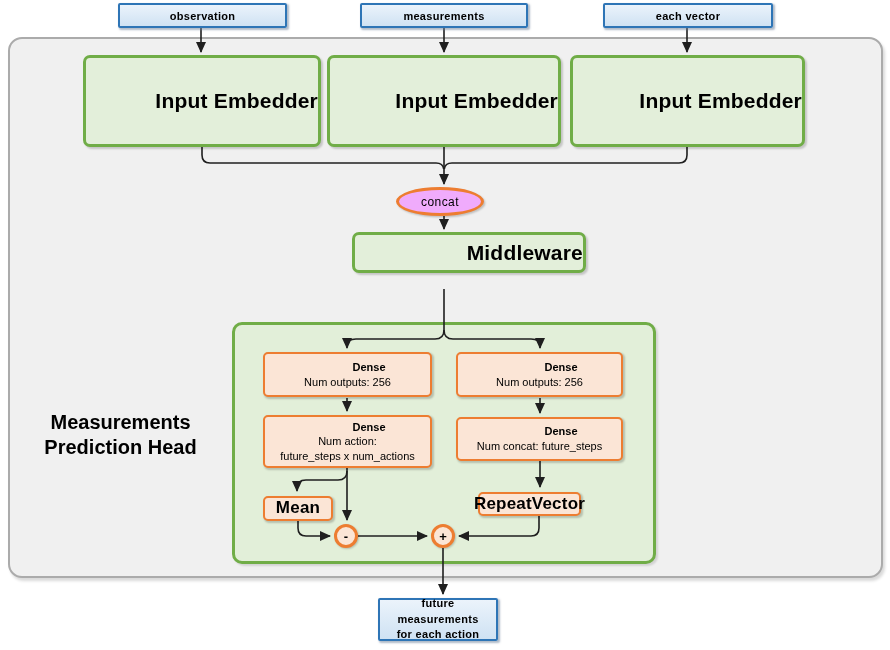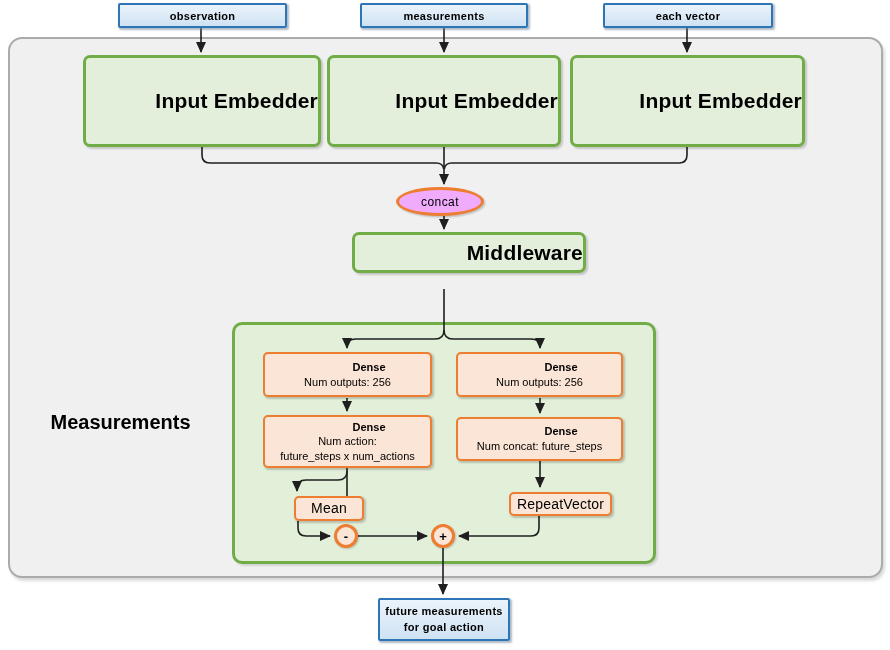--- a/index.html
+++ b/index.html
@@ -56,21 +56,21 @@
     position:absolute; width:24px; height:24px; box-sizing:border-box;
     border:3px solid #ED7D31; border-radius:50%; background:#FBE5D6;
     display:flex; align-items:center; justify-content:center;
     font-weight:bold; font-size:13px; line-height:1; z-index:3;
     box-shadow:1px 1px 2px rgba(0,0,0,0.2);
   }
   .head-title {
     position:absolute; left:18px; top:410px; width:205px;
     font-weight:bold; font-size:20px; line-height:25px; text-align:center; z-index:3;
   }
-  .mean-box, .repeat-box { font-weight:normal; font-size:14px; letter-spacing:0.2px;margin-left:31px; }
+  .mean-box, .repeat-box { font-weight:bold; font-size:17px; letter-spacing:0.2px; }
 </style>
 </head>
 <body>
 
 <div class="canvas">
 
   <div class="outer-container"></div>
   <div class="head-container"></div>
 
   <svg class="connectors" viewBox="0 0 890 650">
@@ -132,20 +132,21 @@
   <div class="concat-node">
     <span>concat</span>
   </div>
 
   <div class="green-box" style="left:328px; top:232px; width:234px; height:41px;margin-left:24px;">
     <span>Middleware</span>
   </div>
 
   <div class="head-title">
     <div>Measurements</div>
+    <div>Prediction Head</div>
   </div>
 
   <div class="orange-box" style="left:263px; top:352px; width:169px; height:45px;">
     <span class="t">Dense</span>
     <span>Num outputs: 256</span>
   </div>
   <div class="orange-box" style="left:456px; top:352px; width:167px; height:45px;">
     <span class="t">Dense</span>
     <span>Num outputs: 256</span>
   </div>
@@ -166,18 +167,18 @@
     <span>RepeatVector</span>
   </div>
 
   <div class="op-circle" style="left:334px; top:524px;">
     <span>-</span>
   </div>
   <div class="op-circle" style="left:431px; top:524px;">
     <span>+</span>
   </div>
 
-  <div class="io-box" style="left:378px; top:598px; width:132px; height:43px; flex-direction:column; line-height:1.45;">
+  <div class="io-box" style="left:378px; top:598px; width:120px; height:43px; flex-direction:column; line-height:1.45;">
     <span>future measurements</span>
-    <span>for goal action</span>
+    <span>for each action</span>
   </div>
 
 </div>
 
 </body></html>

